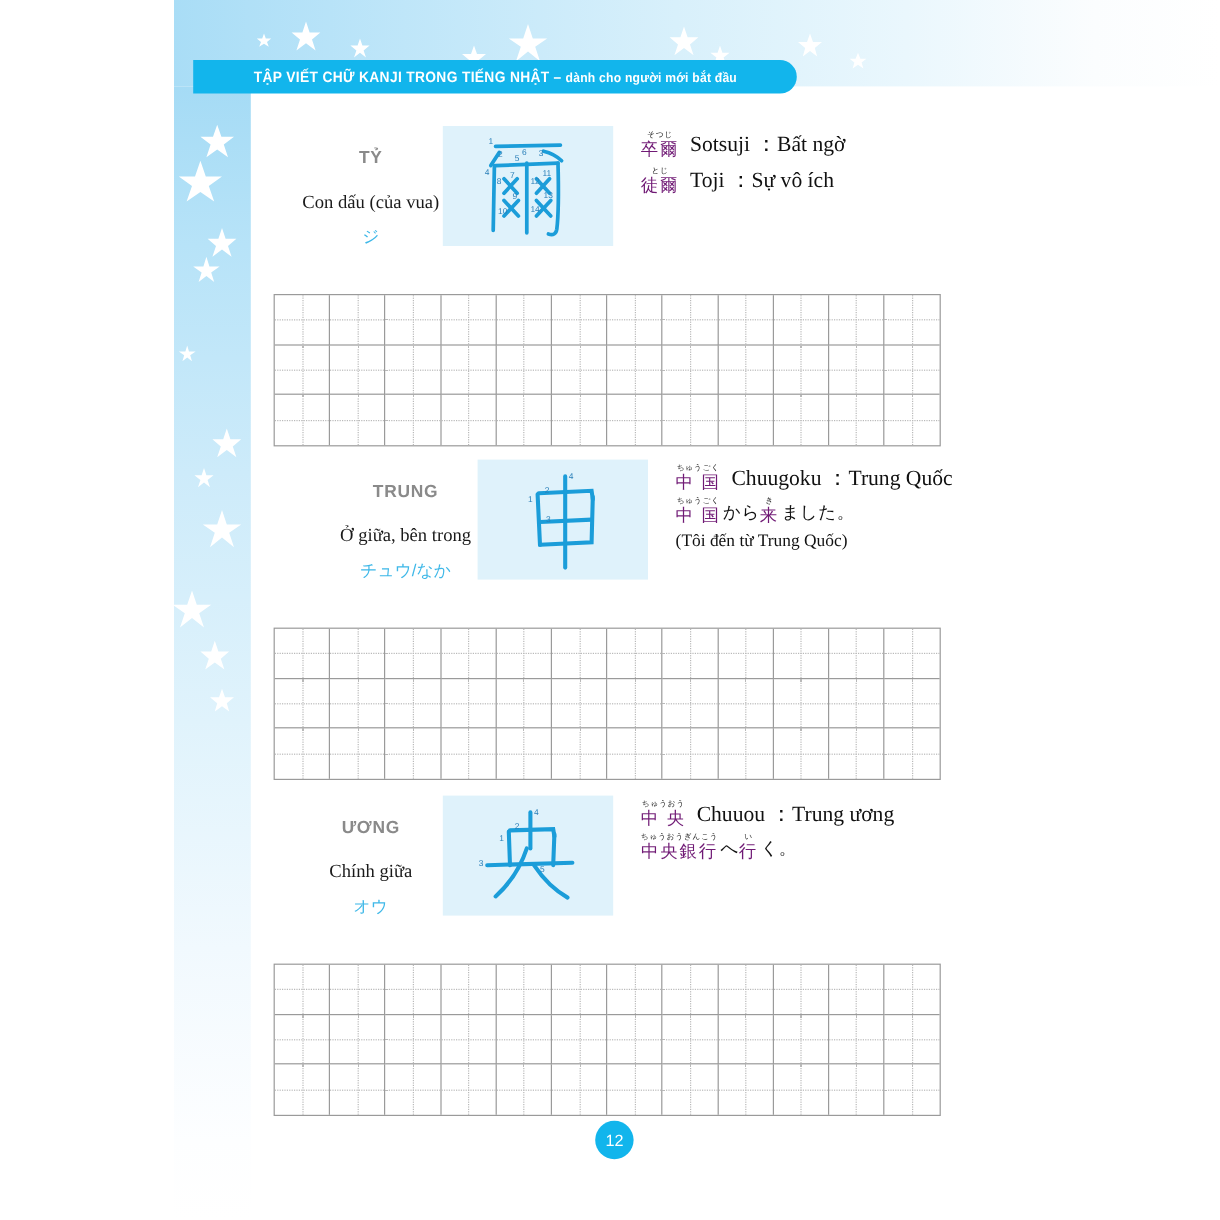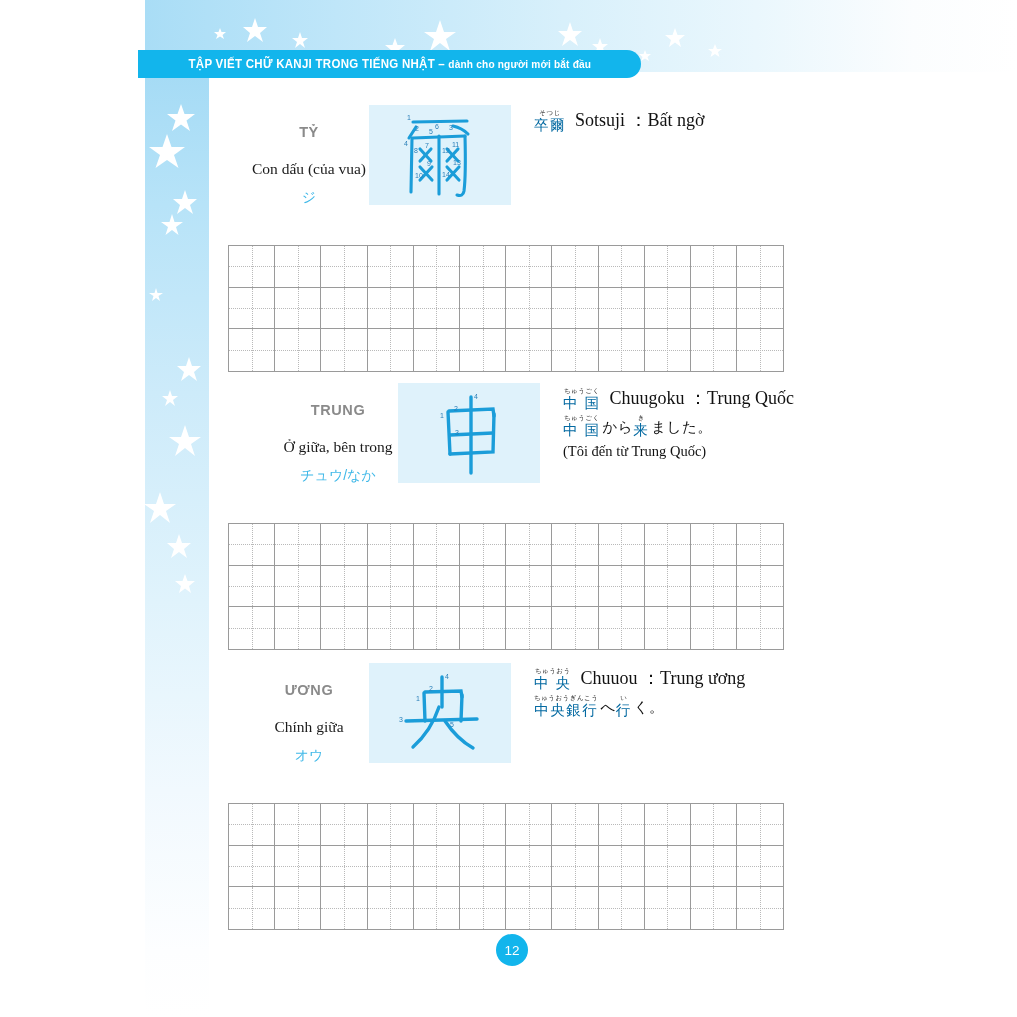--- a/index.html
+++ b/index.html
@@ -39,21 +39,21 @@
     position: absolute;
     left: 145px; top: 72px;
     width: 64px; height: 945px;
     background: linear-gradient(to bottom, #a5dbf5 0%, #b7e3f8 14%, #cdebfa 34%, #e0f3fc 56%, #f1f9fe 76%, #fdfeff 93%, #ffffff 100%);
   }
   #sidebar-stars { position:absolute; left:0; top:0; width:100%; height:100%; }
 
   
   #banner {
     position: absolute;
-    left: 138px; top: 50px;
+    left: 161px; top: 50px;
     width: 503px; height: 28px;
     background: #12b5ec;
     border-radius: 0 14px 14px 0;
     display: flex;
     align-items: center;
     justify-content: center;
   }
   #banner-text {
     color: #ffffff;
     font-size: 12.5px;
@@ -138,21 +138,21 @@
   }
   .ruby-rt {
     font-size: 6.5px;
     color: #222;
     letter-spacing: 0.5px;
     margin-bottom: 1px;
     white-space: nowrap;
   }
   .ruby-rb {
     font-size: 14.5px;
-    color: #0369a1;
+    color: #701a75;
     letter-spacing: 1.5px;
     white-space: nowrap;
   }
   .ex-romaji {
     font-family: "Liberation Serif", serif;
     font-size: 18px;
     color: #111;
     margin-left: 7px;
     white-space: nowrap;
   }
@@ -312,20 +312,27 @@
         </div>
 
         <div class="examples">
           <div class="ex-line">
             <span class="ruby-group">
               <span class="ruby-rt">そつじ</span>
               <span class="ruby-rb">卒爾</span>
             </span>
             <span class="ex-romaji">Sotsuji ：Bất ngờ</span>
           </div>
+          <div class="ex-line" style="margin-top:6px;">
+            <span class="ruby-group">
+              <span class="ruby-rt">とじ</span>
+              <span class="ruby-rb">徒爾</span>
+            </span>
+            <span class="ex-romaji">Toji ：Sự vô ích</span>
+          </div>
         </div>
       </div>
 
       <div class="practice-grid" style="top:143px;">
           <div class="grid-row">
             <div class="grid-cell"></div>
             <div class="grid-cell"></div>
             <div class="grid-cell"></div>
             <div class="grid-cell"></div>
             <div class="grid-cell"></div>

